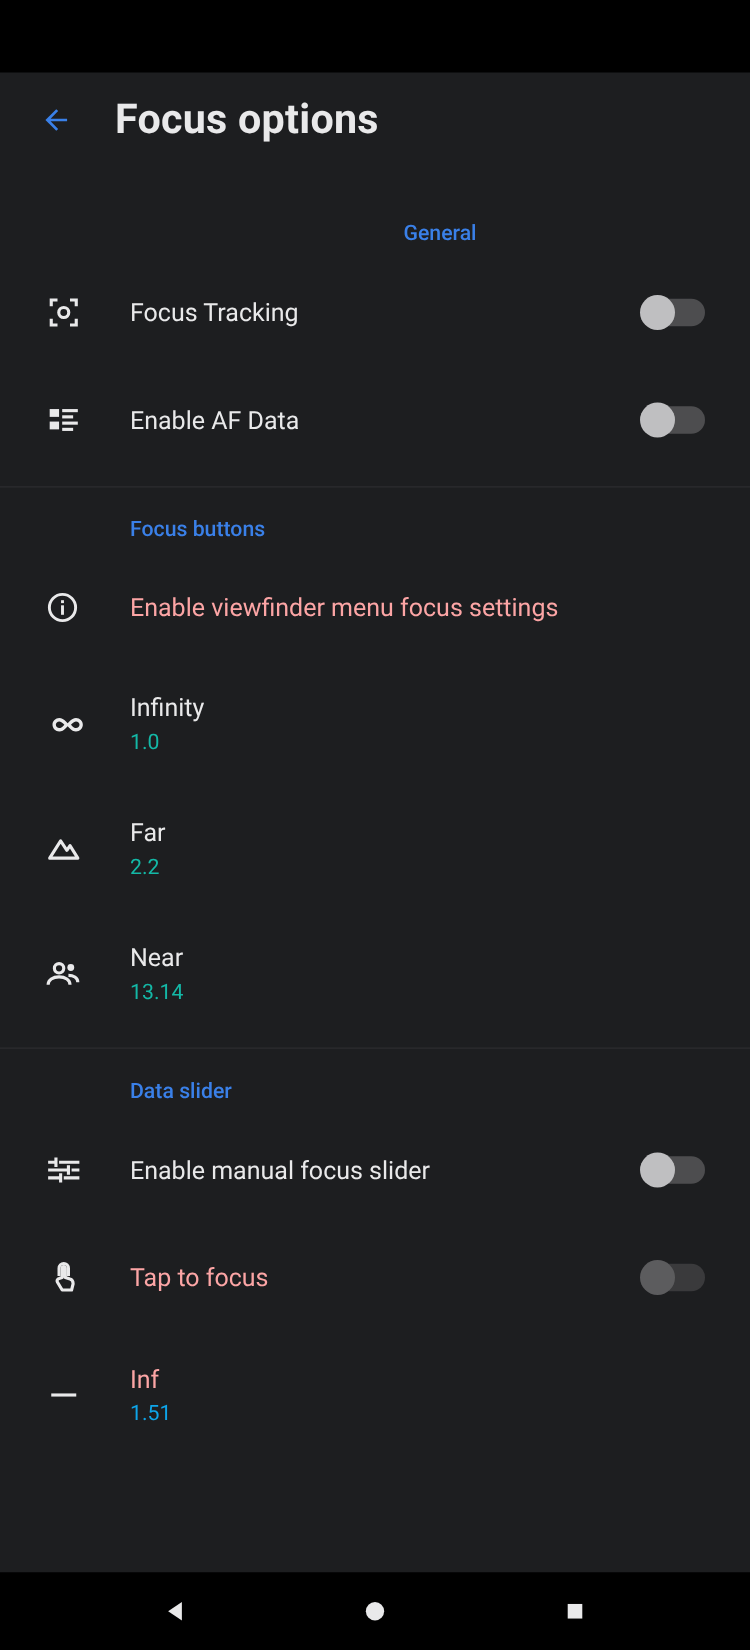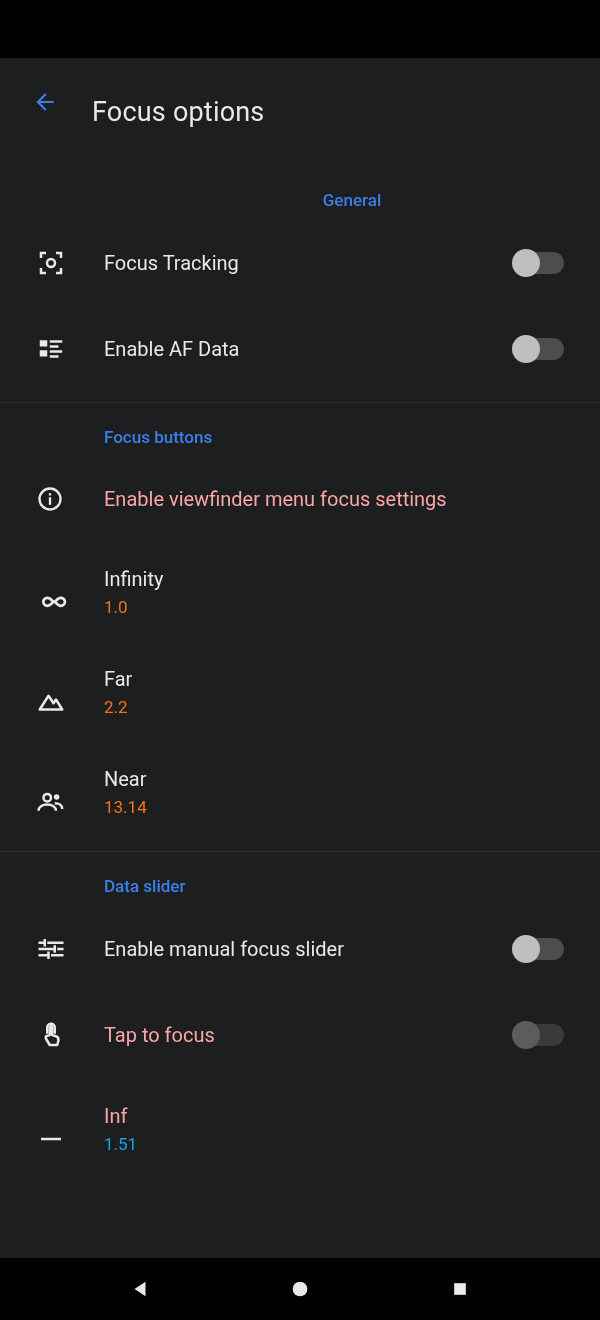--- a/index.html
+++ b/index.html
@@ -1,31 +1,31 @@
 <!DOCTYPE html>
 <html><head>
 <meta charset="utf-8">
 <style>
   * { box-sizing: border-box; margin: 0; padding: 0; }
   html, body { width: 600px; height: 1320px; background: #000; font-family: 'Roboto', 'Helvetica Neue', Arial, sans-serif; overflow: hidden; }
   .statusbar { height: 58px; background: #000; }
   .app { background: #1d1e20; height: 1200px; overflow: hidden; }
   .appbar { display: flex; align-items: center; padding: 18px 30px 22px 30px; }
   .back { width: 30px; height: 30px; display: flex; align-items: center; justify-content: center; cursor: pointer; }
-  .title { color: #e9e9ea; font-size: 27px; font-weight: 400; margin-left: 32px; letter-spacing: 0.2px; margin-top: 20px; }
+  .title { color: #e9e9ea; font-size: 33px; font-weight: 700; margin-left: 32px; letter-spacing: 0.2px; }
   .section-header { color: #3a80e8; font-size: 17px; font-weight: 500; padding: 24px 0 10px 104px; }
   .first-header { padding-top: 40px; text-align: center; }
   .row { display: flex; align-items: center; padding: 28px 36px 28px 36px; position: relative; }
-  .row.two-line { align-items: flex-end; padding-top: 24px; padding-bottom: 24px; }
+  .row.two-line { align-items: center; padding-top: 24px; padding-bottom: 24px; }
   .icon-slot { width: 68px; display: flex; align-items: center; justify-content: flex-start; flex-shrink: 0; }
   .row.two-line .icon-slot { padding-top: 2px; }
   .label-col { flex: 1; display: flex; flex-direction: column; justify-content: center; }
   .primary { color: #e9e9ea; font-size: 20px; font-weight: 400; line-height: 28px; }
   .primary.disabled { color: #fca5a5; }
-  .secondary { color: #f97316; font-size: 17px; margin-top: 4px; }
+  .secondary { color: #14b8a6; font-size: 17px; margin-top: 4px; }
   .secondary.disabled { color: #0ea5e9; }
   .divider { height: 1px; background: #2c2d2f; margin: 10px 0 0 0; }
   .toggle { width: 50px; height: 22px; border-radius: 11px; position: relative; flex-shrink: 0; }
   .toggle .knob { width: 28px; height: 28px; border-radius: 50%; position: absolute; top: -3px; }
   .toggle.off { background: #4d4d4f; }
   .toggle.off .knob { left: -2px; background: #bfbfc1; }
   .toggle.off.disabled { background: #3a3a3c; }
   .toggle.off.disabled .knob { background: #5c5c5e; }
   .navbar { height: 62px; background: #000; display: flex; align-items: center; justify-content: space-around; padding: 0 60px; }
   .nav-btn { width: 28px; height: 28px; display: flex; align-items: center; justify-content: center; }

